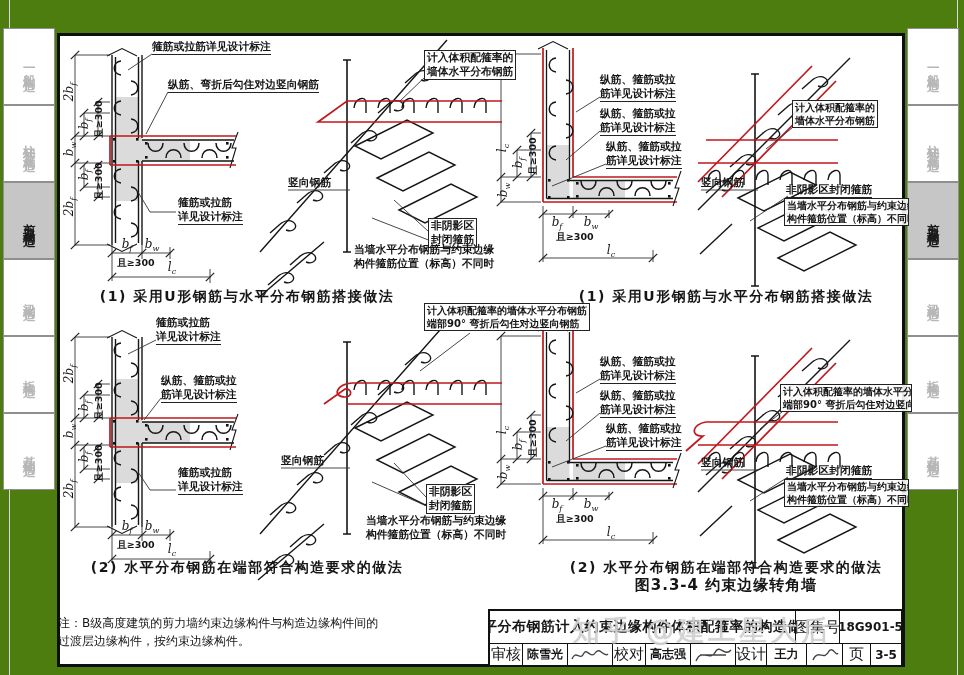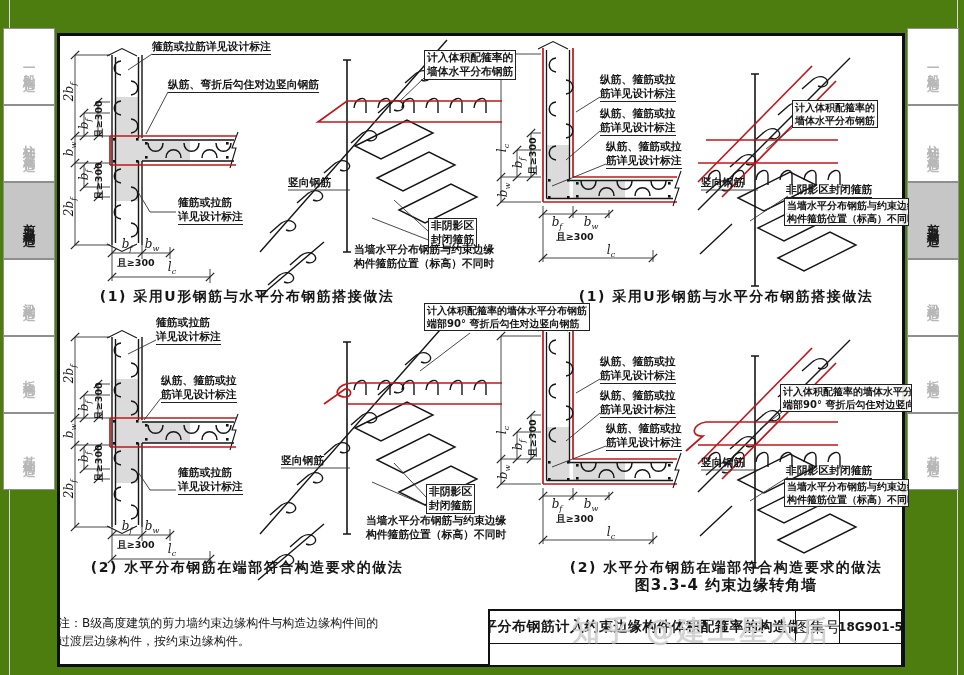--- a/index.html
+++ b/index.html
@@ -437,16 +437,41 @@
     <div>注：B级高度建筑的剪力墙约束边缘构件与构造边缘构件间的</div>
     <div class="ind">过渡层边缘构件，按约束边缘构件。</div>
   </div>
 
   <div id="tblock">
     <div class="tb-r1">
       <div class="tb-c tb-title">水平分布钢筋计入约束边缘构件体积配箍率的构造做法</div>
       <div class="tb-c tb-sm" style="width:44px">图集号</div>
       <div class="tb-c tb-val" style="width:62px">18G901-5</div>
     </div>
+    <div class="tb-r2">
+      <div class="tb-c tb-sm" style="width:32px">审核</div>
+      <div class="tb-c tb-val" style="width:45px">陈雪光</div>
+      <div class="tb-c" style="width:45px">
+        <svg width="42" height="20">
+            <path d="M3,14 C7,4 11,17 15,8 C18,3 22,15 27,7 C31,2 35,13 39,9" stroke="#444" stroke-width="1.4" fill="none"></path>
+          </svg>
+      </div>
+      <div class="tb-c tb-sm" style="width:33px">校对</div>
+      <div class="tb-c tb-val" style="width:45px">高志强</div>
+      <div class="tb-c" style="width:45px">
+        <svg width="42" height="20">
+            <path d="M4,16 C10,2 18,18 24,6 C28,0 33,12 39,5 M8,10 H34" stroke="#444" stroke-width="1.4" fill="none"></path>
+          </svg>
+      </div>
+      <div class="tb-c tb-sm" style="width:31px">设计</div>
+      <div class="tb-c tb-val" style="width:40px">王力</div>
+      <div class="tb-c" style="width:36px">
+        <svg width="32" height="20">
+            <path d="M4,15 C9,3 15,17 20,6 C24,1 27,12 29,8" stroke="#444" stroke-width="1.4" fill="none"></path>
+          </svg>
+      </div>
+      <div class="tb-c tb-sm" style="width:28px">页</div>
+      <div class="tb-c tb-val" style="flex:1">3-5</div>
+    </div>
   </div>
 
   <div id="wm">知乎 @建工星大后</div>
 </div>
 
 </body></html>

